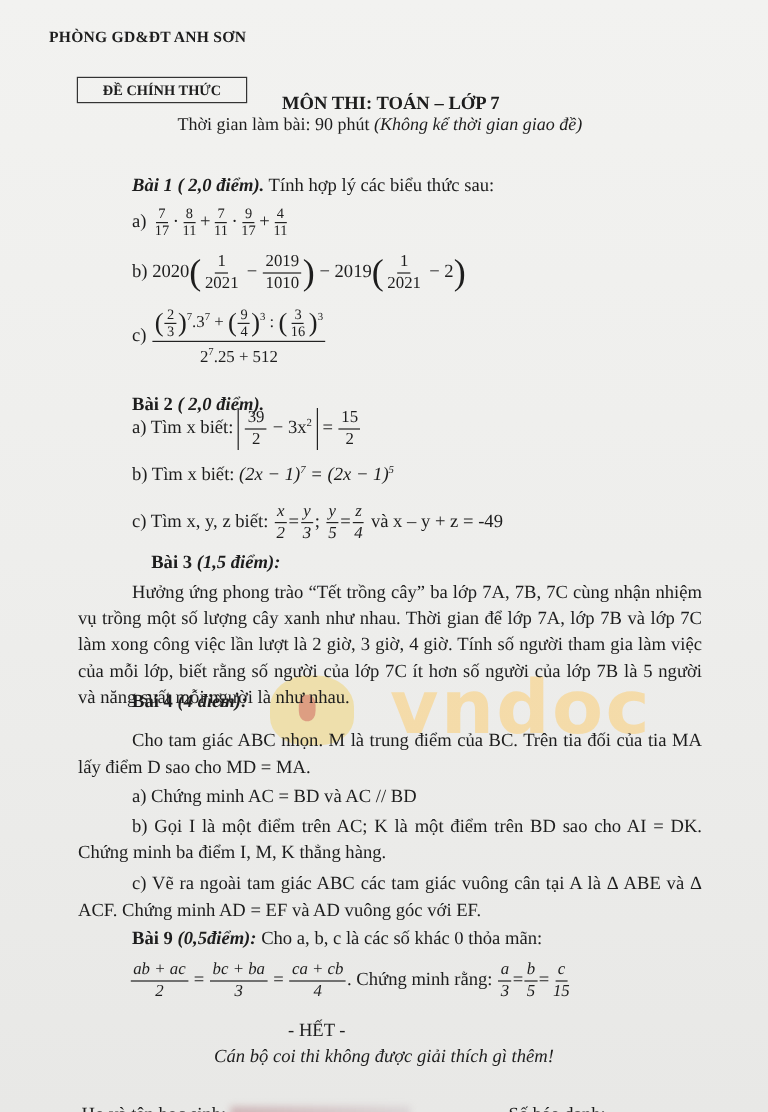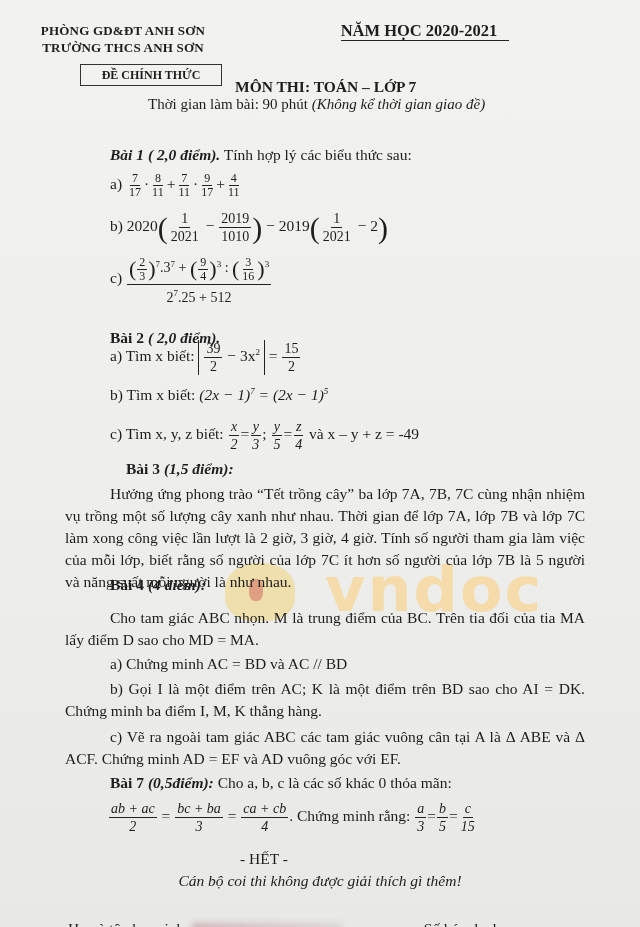--- a/index.html
+++ b/index.html
@@ -6,21 +6,21 @@
     body {
       width: 640px; height: 927px; overflow: hidden;
       background: linear-gradient(180deg, #f2f2f0 0%, #eeeeec 50%, #e8e8e6 100%);
       font-family: "Liberation Serif", "DejaVu Serif", serif;
       color: #1d1d1d;
       position: relative;
     }
     .abs { position: absolute; }
     .hdr-left { left: 28px; top: 22px; width: 190px; text-align: center; font-weight: bold; font-size: 13px; line-height: 17px; letter-spacing: 0.2px; }
     .hdr-left .l2 { display: block; }
-    .official { left: 64px; top: 64px; width: 140px; height: 20px; border: 1px solid #333; text-align: center; font-size: 12px; font-weight: bold; line-height: 20px; margin-left: 16px; }
+    .official { left: 64px; top: 64px; width: 140px; height: 20px; border: 1px solid #333; text-align: center; font-size: 12px; font-weight: bold; line-height: 20px; }
     .hdr-right { left: 230px; top: 20px; width: 390px; text-align: center; font-weight: bold; font-size: 16.5px; line-height: 22px; }
     .year { border-bottom: 1px solid #222; padding-right: 12px; }
     .subject { left: 235px; top: 78px; font-weight: bold; font-size: 15.5px; }
     .time { left: 148px; top: 96px; font-size: 15px; }
     .time i { font-style: italic; }
     .line { position: absolute; font-size: 15.5px; white-space: nowrap; }
     .b { font-weight: bold; }
     .it { font-style: italic; }
     .frac { display: inline-flex; flex-direction: column; align-items: center; vertical-align: middle; font-size: 12px; line-height: 13px; margin: 0 1px; }
     .frac .num { border-bottom: 1px solid #222; padding: 0 2px; }
@@ -35,25 +35,23 @@
     .wm-text { position: absolute; left: 100px; top: 0px; font-family: "DejaVu Sans", sans-serif; font-weight: bold; font-size: 62px; color: rgba(255, 200, 90, 0.45); letter-spacing: 2px; line-height: 70px; }
     .wm-bird { position: absolute; left: 0; top: 8px; width: 70px; height: 58px; border-radius: 45% 45% 40% 40%; background: rgba(240, 210, 110, 0.5); }
     .wm-bird::after { content: ""; position: absolute; left: 24px; top: 16px; width: 14px; height: 22px; background: rgba(200, 80, 80, 0.45); border-radius: 40%; }
     .blur { display: inline-block; width: 150px; height: 14px; filter: blur(3px); background: linear-gradient(90deg, rgba(160,90,100,0.35), rgba(180,160,170,0.25)); vertical-align: middle; }
   </style>
 </head>
 <body>
 
 <div class="abs hdr-left">
   <span class="l2">PHÒNG GD&amp;ĐT ANH SƠN</span>
-  <span class="l2">TRƯỜNG THCS ANH SƠN</span>
 </div>
 <div class="abs official">ĐỀ CHÍNH THỨC</div>
 <div class="abs hdr-right">
-  <div><span class="year">NĂM HỌC 2020-2021</span></div>
 </div>
 <div class="abs subject">MÔN THI: TOÁN – LỚP 7</div>
 <div class="abs time">
   <span>Thời gian làm bài: 90 phút</span>
   <i>(Không kể thời gian giao đề)</i>
 </div>
 
 <div class="line" style="left:110px; top:146px;">
   <span class="b it">Bài 1</span>
   <span class="b it">( 2,0 điểm).</span>
@@ -158,21 +156,21 @@
 <div class="line b" style="left:110px; top:576px;">
   <span>Bài 4</span>
   <span class="it">(4 điểm):</span>
 </div>
 <div class="para indent" style="top:607px;">Cho tam giác ABC nhọn. M là trung điểm của BC. Trên tia đối của tia MA lấy điểm D sao cho MD = MA.</div>
 <div class="para indent" style="top:653px;">a) Chứng minh AC = BD và AC // BD</div>
 <div class="para indent" style="top:678px;">b) Gọi I là một điểm trên AC; K là một điểm trên BD sao cho AI = DK. Chứng minh ba điểm I, M, K thẳng hàng.</div>
 <div class="para indent" style="top:726px;">c) Vẽ ra ngoài tam giác ABC các tam giác vuông cân tại A là Δ ABE và Δ ACF. Chứng minh AD = EF và AD vuông góc với EF.</div>
 
 <div class="line" style="left:110px; top:774px;">
-  <span class="b">Bài 7</span>
+  <span class="b">Bài 9</span>
   <span class="b it">(0,5điểm):</span>
   <span>Cho a, b, c là các số khác 0 thỏa mãn:</span>
 </div>
 <div class="line" style="left:108px; top:800px;">
   <span class="frac big it">
       <span class="num">ab + ac</span>
       <span class="den">2</span>
     </span> =
   <span class="frac big it">
       <span class="num">bc + ba</span>

